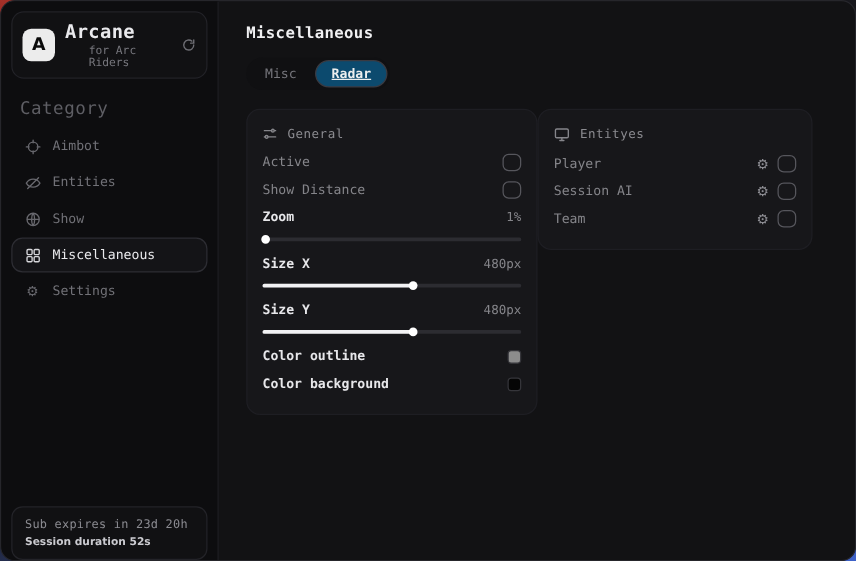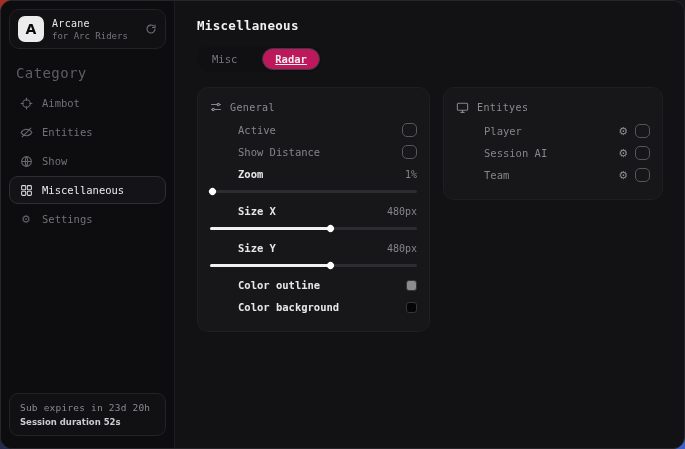--- a/index.html
+++ b/index.html
@@ -21,54 +21,54 @@
     display:flex; align-items:center; gap:8px; padding:6px 8px;
     border:1px solid #222227; border-radius:10px; background:#111113;
   }
   .logo {
     width:26px; height:26px; border-radius:7px; background:#ececec;
     color:#0a0a0a; font-weight:bold; font-size:14px;
     display:flex; align-items:center; justify-content:center; flex:none;
     font-family:"DejaVu Sans","Liberation Sans",sans-serif;
   }
   .brand-text { flex:1; min-width:0; }
-  .brand-title { font-size:10px; font-weight:normal; color:#e9e9ec; letter-spacing:.3px; }
-  .brand-sub { font-size:9px; color:#77777d; margin-top:2px; }
+  .brand-title { font-size:15px; font-weight:bold; color:#e9e9ec; letter-spacing:.3px; }
+  .brand-sub { font-size:9px; color:#77777d; margin-top:2px;margin-left:19px; }
   .brand-action { color:#6f6f75; flex:none; cursor:pointer; display:flex; }
   .cat-label { font-size:14px; color:#5e5e64; margin:16px 0 8px 7px; letter-spacing:.4px; }
   .nav { display:flex; flex-direction:column; gap:1px; }
   .nav-item {
     height:28px; display:flex; align-items:center; gap:9px; padding:0 9px;
     color:#717177; font-size:10.5px; border-radius:9px; border:1px solid transparent;
     cursor:pointer;
   }
   .nav-item .ic { width:14px; display:flex; justify-content:center; color:#67676d; }
   .nav-item.active { background:#141417; border-color:#2d2d33; color:#e9e9ec; }
   .nav-item.active .ic { color:#d6d6da; }
   .status-box {
-    position:absolute; left:8px; right:8px; bottom:12px;
+    position:absolute; left:8px; right:8px; bottom:0;
     border:1px solid #232328; border-radius:9px; background:#111113;
     padding:8px 10px;
   }
   .status-line1 { font-size:9.5px; color:#8b8b91; letter-spacing:.2px; }
   .status-line2 { font-size:8.5px; color:#cbcbd0; margin-top:4px; font-family:"DejaVu Sans","Liberation Sans",sans-serif; font-weight:bold; }
   
   .main { flex:1; padding:17px 16px 0 22px; position:relative; }
   .page-title { font-size:12.5px; font-weight:bold; color:#f0f0f2; letter-spacing:.3px; }
-  .tabs { display:inline-flex; background:#101012; border-radius:999px; padding:2px; margin-top:13px; gap:12px; }
+  .tabs { display:inline-flex; background:#101012; border-radius:999px; padding:2px; margin-top:13px; gap:2px; }
   .tab { padding:4px 12px; font-size:10.5px; color:#76767c; border-radius:999px; cursor:pointer; border:1px solid transparent; }
-  .tab.active { background:#be185d; border-color:#3a3a41; color:#eceeee; font-weight:bold;text-decoration:underline; }
-  .cards { display:flex; gap:13px; margin-top:15px; align-items:flex-start;text-align:right; }
+  .tab.active { background:#0c4a6e; border-color:#3a3a41; color:#eceeee; font-weight:bold;text-decoration:underline; }
+  .cards { display:flex; gap:0; margin-top:15px; align-items:flex-start;text-align:right; }
   .card { background:#17171a; border:1px solid #1e1e23; border-radius:11px; padding:10px 12px 13px; }
   .card-general { width:233px; }
   .card-entities { width:220px; }
   .card-head { display:flex; align-items:center; gap:8px; color:#8b8b90; font-size:10px; letter-spacing:.4px; margin:3px 0 6px 0; }
   .card-head .ic { display:flex; color:#85858a; }
   .row { display:flex; align-items:center; justify-content:space-between; height:22px; }
-  .row-label { font-size:10.5px; color:#85858a;margin-left:28px; }
+  .row-label { font-size:10.5px; color:#85858a; }
   .row-label.bright { color:#e7e7ea; font-weight:bold; }
   .row-value { font-size:10px; color:#85858a; }
   .checkbox {
     width:15px; height:14px; border:1.5px solid #56565c; border-radius:5px;
     background:transparent; cursor:pointer; flex:none;
   }
   .erow-right { display:flex; align-items:center; gap:7px; }
   .gear-glyph { font-family:"DejaVu Sans",sans-serif; font-size:11px; color:#8d8d93; line-height:1; cursor:pointer; }
   .slider { position:relative; height:9px; margin:2px 0 4px; cursor:pointer; }
   .slider .track { position:absolute; left:0; right:0; top:3px; height:2.5px; background:#2c2c31; border-radius:2px; }

